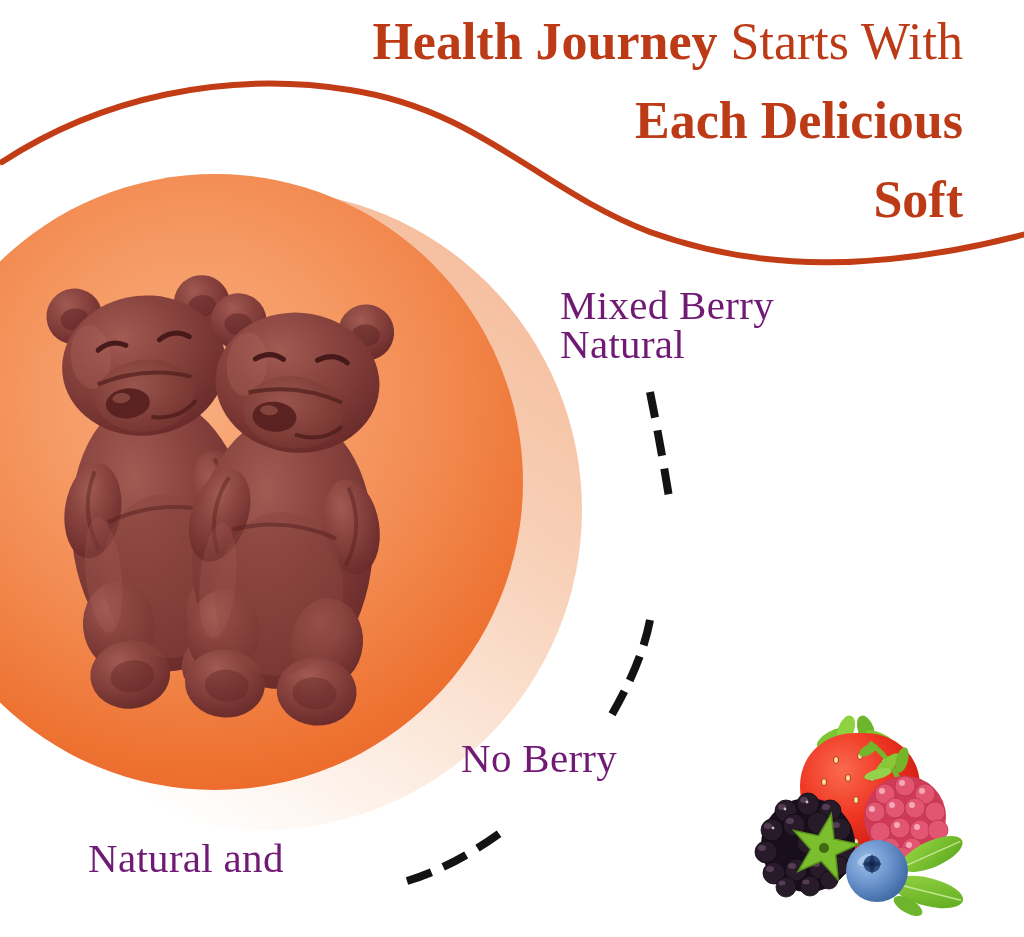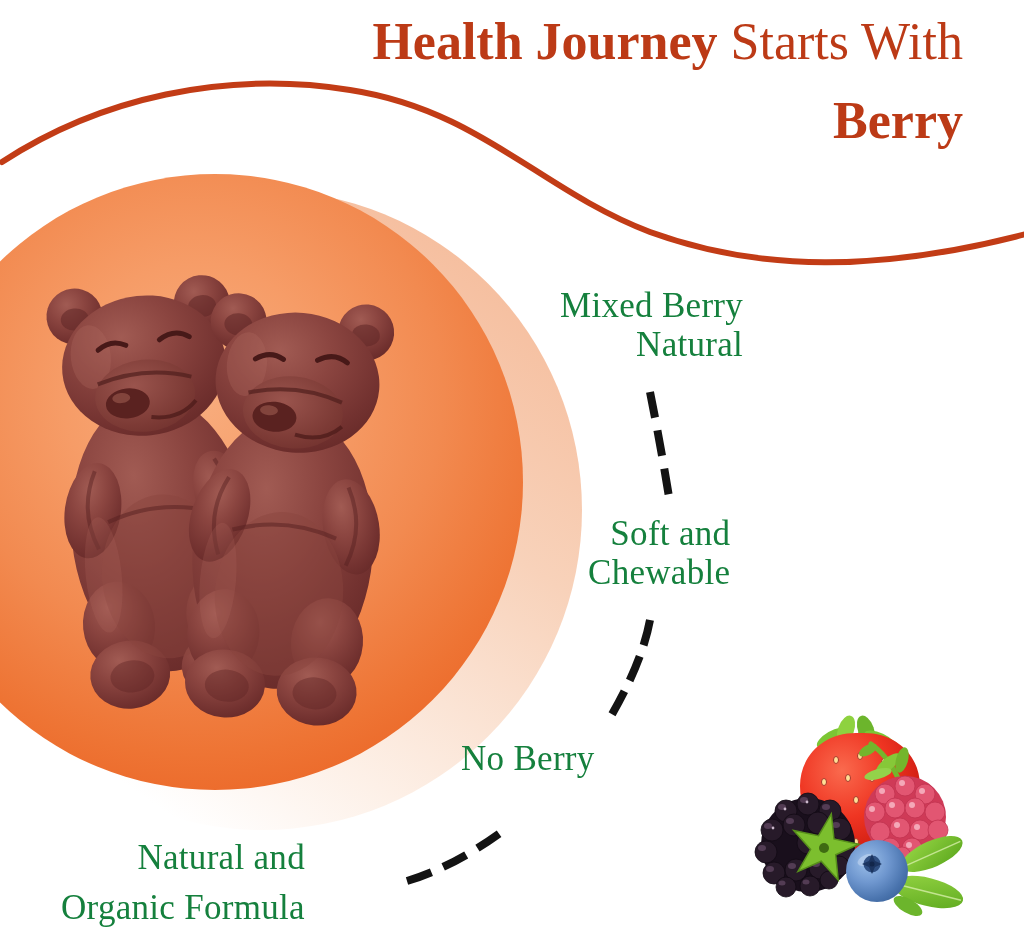--- a/index.html
+++ b/index.html
@@ -30,27 +30,27 @@
 
   
   .title{
     right:61px;top:2px;width:720px;text-align:right;z-index:6;
     color:#bc3a16;font-size:52px;line-height:79px;font-weight:700;letter-spacing:0;
   }
   .title .light{font-weight:400;margin-left:13px;}
 
   
   .callout{
-    z-index:6;color:#15803d;font-size:35px;font-weight:400;line-height:39px;letter-spacing:.3px;text-align:right;
+    z-index:6;color:#701a75;font-size:41px;font-weight:400;line-height:39px;letter-spacing:.3px;
   }
   .callout div{white-space:nowrap;}
   .co-mixed{left:560px;top:286px;}
   .co-soft{left:588px;top:514px;}
   .co-bitter{left:461px;top:739px;}
-  .co-natural{left:61px;top:833px;line-height:50px;}
+  .co-natural{left:88px;top:833px;line-height:50px;}
 </style>
 </head>
 <body>
 
 <div class="stage">
 
   <svg class="abs swoosh" viewBox="0 0 1024 937">
     <path d="M 2 162 C 100 98 225 70 350 90 C 480 110 540 190 650 232 C 760 272 880 272 1026 234" fill="none" stroke="#c23c16" stroke-width="6" stroke-linecap="round"></path>
   </svg>
 
@@ -257,32 +257,28 @@
   </svg>
 
   <svg class="abs dashes" viewBox="0 0 1024 937">
     <path d="M 650 392 C 657 427 663 460 669 497" fill="none" stroke="#131313" stroke-width="8" stroke-dasharray="26 13"></path>
     <path d="M 650 620 C 644 652 629 685 611 716" fill="none" stroke="#131313" stroke-width="8" stroke-dasharray="26 12"></path>
     <path d="M 407 881 C 437 872 468 856 500 833" fill="none" stroke="#131313" stroke-width="8" stroke-dasharray="26 13"></path>
   </svg>
 
   <div class="abs title">
     <div><span>Health Journey</span><span class="light">Starts With</span></div>
-    <div>Berry</div>
+    <div>Each Delicious</div>
+    <div>Soft</div>
   </div>
 
   <div class="abs callout co-mixed">
     <div>Mixed Berry</div>
     <div>Natural</div>
   </div>
-  <div class="abs callout co-soft">
-    <div>Soft and</div>
-    <div>Chewable</div>
-  </div>
   <div class="abs callout co-bitter">
     <div>No Berry</div>
   </div>
   <div class="abs callout co-natural">
     <div>Natural and</div>
-    <div>Organic Formula</div>
   </div>
 
 </div>
 
 </body></html>

